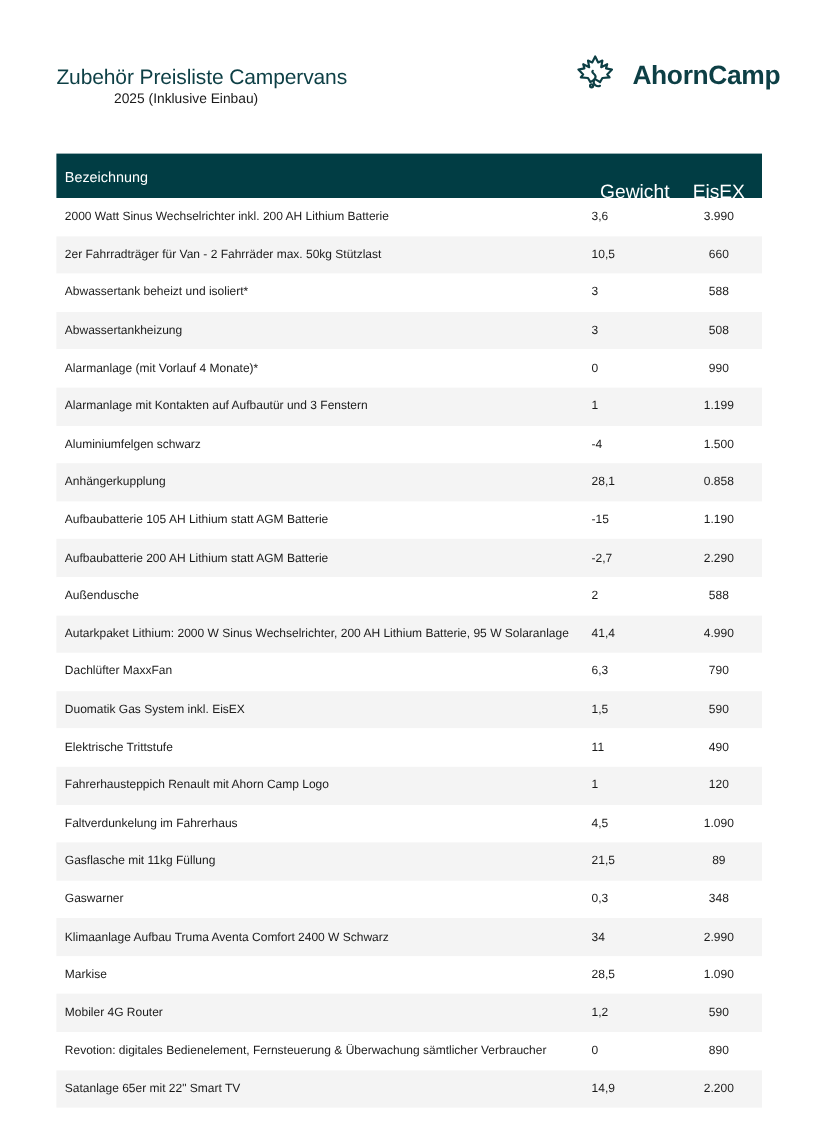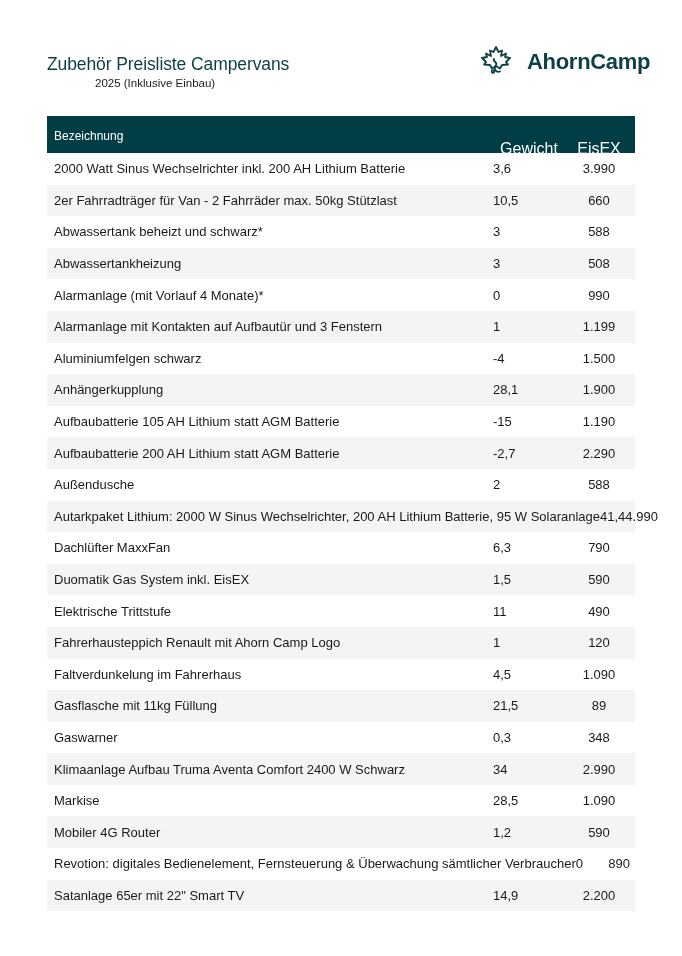--- a/index.html
+++ b/index.html
@@ -7,30 +7,30 @@
   body { font-family: "Liberation Sans", sans-serif; color: #1a1a1a; position: relative; }
 
   .page-header { position: absolute; left: 47px; top: 54px; }
   .page-title { font-size: 17.5px; font-weight: normal; color: #0d3f45; letter-spacing: -0.1px; line-height: 21px; }
   .page-subtitle { font-size: 11.5px; color: #1a1a1a; line-height: 14px; margin-top: 1px; margin-left: 48px; }
 
   .logo { position: absolute; left: 479px; top: 45px; display: flex; align-items: center; gap: 14px; }
   .logo svg { width: 34px; height: 30px; }
   .logo-text { font-size: 22px; font-weight: bold; color: #0d3f45; letter-spacing: -0.3px; }
 
-  .table { position: absolute; left: 47px; top: 116px; width: 588px; }
+  .table { position: absolute; left: 47px; top: 128px; width: 588px; }
   .thead { height: 37px; background: #013d44; color: #ffffff; display: flex; align-items: center; }
   .th-name { flex: 1; padding-left: 7px; font-size: 12px; padding-top: 3px; }
   .th-col { text-align: center; line-height: 11px; }
   .th-weight { width: 72px; }
   .th-price { width: 68px; margin-right: 2px; }
   .th-main { font-size: 16px; display: block; margin-top: 40px; }
   .th-sub { font-size: 13px; display: block; margin-top: 2px; }
 
-  .row { height: 31.6px; display: flex; align-items: center; font-size: 13px; color: #1a1a1a; }
+  .row { height: 31.6px; display: flex; align-items: center; font-size: 10px; color: #1a1a1a; }
   .row:nth-child(even) { background: #f4f4f4; }
   .row:nth-child(odd) { background: #ffffff; }
   .cell-name { flex: 1; padding-left: 7px; white-space: nowrap; }
   .cell-weight { width: 72px; }
   .cell-price { width: 68px; text-align: center; margin-right: 2px; }
 </style>
 </head>
 <body>
 
 <div class="page-header">
@@ -66,21 +66,21 @@
         <div class="cell-name">2000 Watt Sinus Wechselrichter inkl. 200 AH Lithium Batterie</div>
         <div class="cell-weight">3,6</div>
         <div class="cell-price">3.990</div>
       </div>
       <div class="row">
         <div class="cell-name">2er Fahrradträger für Van - 2 Fahrräder max. 50kg Stützlast</div>
         <div class="cell-weight">10,5</div>
         <div class="cell-price">660</div>
       </div>
       <div class="row">
-        <div class="cell-name">Abwassertank beheizt und schwarz*</div>
+        <div class="cell-name">Abwassertank beheizt und isoliert*</div>
         <div class="cell-weight">3</div>
         <div class="cell-price">588</div>
       </div>
       <div class="row">
         <div class="cell-name">Abwassertankheizung</div>
         <div class="cell-weight">3</div>
         <div class="cell-price">508</div>
       </div>
       <div class="row">
         <div class="cell-name">Alarmanlage (mit Vorlauf 4 Monate)*</div>
@@ -93,21 +93,21 @@
         <div class="cell-price">1.199</div>
       </div>
       <div class="row">
         <div class="cell-name">Aluminiumfelgen schwarz</div>
         <div class="cell-weight">-4</div>
         <div class="cell-price">1.500</div>
       </div>
       <div class="row">
         <div class="cell-name">Anhängerkupplung</div>
         <div class="cell-weight">28,1</div>
-        <div class="cell-price">1.900</div>
+        <div class="cell-price">0.858</div>
       </div>
       <div class="row">
         <div class="cell-name">Aufbaubatterie 105 AH Lithium statt AGM Batterie</div>
         <div class="cell-weight">-15</div>
         <div class="cell-price">1.190</div>
       </div>
       <div class="row">
         <div class="cell-name">Aufbaubatterie 200 AH Lithium statt AGM Batterie</div>
         <div class="cell-weight">-2,7</div>
         <div class="cell-price">2.290</div>

